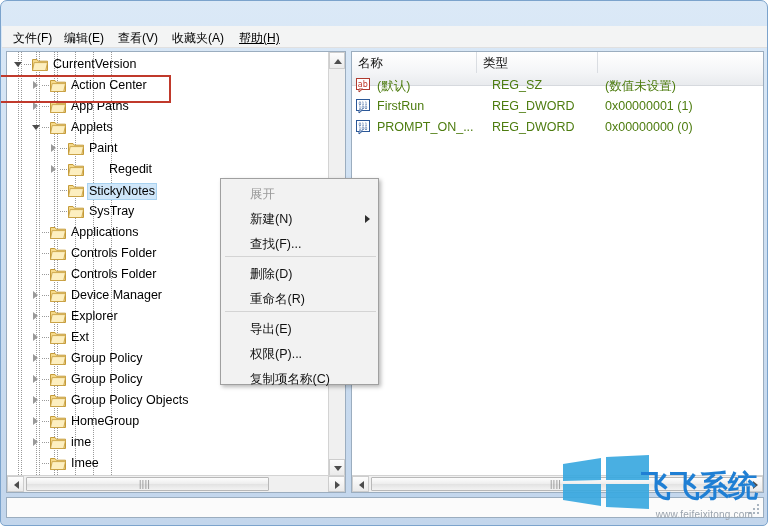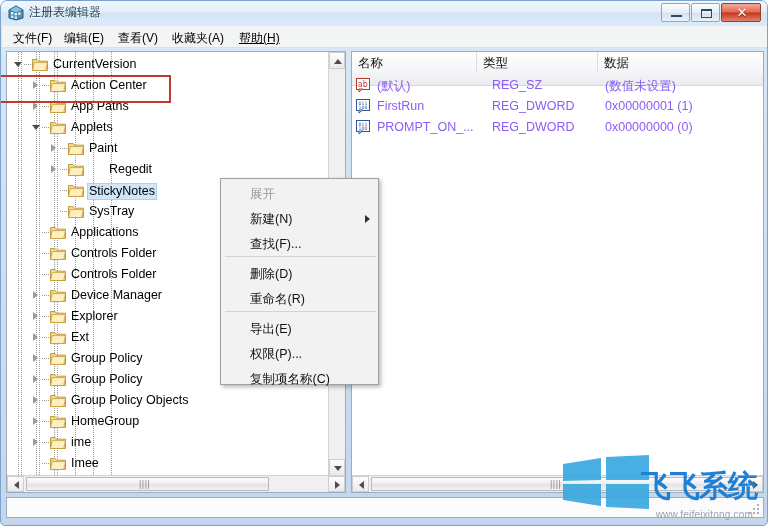--- a/index.html
+++ b/index.html
@@ -152,21 +152,21 @@
   }
   .col-head {
     position: absolute; top: 0; height: 21px;
     font-size: 12.5px; color: #111;
     padding: 3px 0 0 6px;
     border-right: 1px solid #dadde2;
     cursor: default;
   }
   .list-row {
     position: absolute; left: 0; width: 411px; height: 21px;
-    font-size: 12.5px; color: #8b5cf6;
+    font-size: 12.5px; color: #4d7c0f;
     cursor: default;
   }
   .cell-name { position: absolute; left: 25px; top: 3px; }
   .cell-type { position: absolute; left: 140px; top: 3px; }
   .cell-data { position: absolute; left: 253px; top: 3px; }
   .val-icon { position: absolute; left: 4px; top: 3px; width: 16px; height: 15px; }
 
   
   .sb-v {
     position: absolute; top: 0; width: 17px;
@@ -279,44 +279,20 @@
     font-family: "DejaVu Sans", sans-serif;
     letter-spacing: -1px;
     white-space: nowrap;
   }
 </style>
 </head>
 <body>
 
 <div id="window">
 
-  <div id="titlebar">
-    <span id="title-icon">
-      <svg width="17" height="16" viewBox="0 0 17 16">
-        <polygon points="1,5 8,1 15,5 15,13 8,15 1,13" fill="#4f8fb8" stroke="#2a5d7e" stroke-width="1"></polygon>
-        <polygon points="1,5 8,1 15,5 8,8" fill="#7fc4de" stroke="#2a5d7e" stroke-width="0.6"></polygon>
-        <rect x="3" y="7" width="2.4" height="2.4" fill="#e8f6fb"></rect>
-        <rect x="6.6" y="8" width="2.4" height="2.4" fill="#e8f6fb"></rect>
-        <rect x="10.2" y="7.4" width="2.4" height="2.4" fill="#e8f6fb"></rect>
-        <rect x="3" y="10.6" width="2.4" height="2.4" fill="#cfeaf4"></rect>
-        <rect x="6.6" y="11.4" width="2.4" height="2.4" fill="#cfeaf4"></rect>
-      </svg>
-    </span>
-    <span id="title-text">注册表编辑器</span>
-
-    <div class="winbtn" id="btn-min">
-      <span class="glyph-min"></span>
-    </div>
-    <div class="winbtn" id="btn-max">
-      <span class="glyph-max"></span>
-    </div>
-    <div class="winbtn" id="btn-close">
-      <span class="glyph-close">✕</span>
-    </div>
-  </div>
 
   <div id="menubar">
     <div class="menu-item" style="left:6px;">文件(F)</div>
     <div class="menu-item" style="left:57px;">编辑(E)</div>
     <div class="menu-item" style="left:111px;">查看(V)</div>
     <div class="menu-item" style="left:165px;">收藏夹(A)</div>
     <div class="menu-item" style="left:232px;text-decoration:underline;">帮助(H)</div>
   </div>
 
   <div id="panes">
@@ -524,21 +500,20 @@
         <div class="sb-thumb sb-thumb-h" style="left:19px; top:1px; width:243px; height:14px;">
           <span class="grip" style="left:112px; top:1px;">||||</span>
         </div>
       </div>
     </div>
 
     <div id="list-pane">
       <div id="list-header">
         <div class="col-head" style="left:0; width:125px;">名称</div>
         <div class="col-head" style="left:125px; width:121px;">类型</div>
-        <div class="col-head" style="left:246px; width:165px; border-right:none;">数据</div>
       </div>
       <div id="list-rows">
           <div class="list-row" style="top: 23px;">
             <span class="val-icon"><svg width="16" height="15" viewBox="0 0 16 15">
                 <rect x="0.5" y="0.5" width="13" height="11" fill="#ffffff" stroke="#b03a2e" stroke-width="1"></rect>
                 <path d="M3,11 L3,14 L6.5,11 Z" fill="#ffffff" stroke="#b03a2e" stroke-width="1"></path>
                 <text x="6.8" y="9" font-size="8" font-family="DejaVu Sans, sans-serif" fill="#c0392b" text-anchor="middle">ab</text>
               </svg></span>
             <span class="cell-name">(默认)</span>
             <span class="cell-type">REG_SZ</span>

